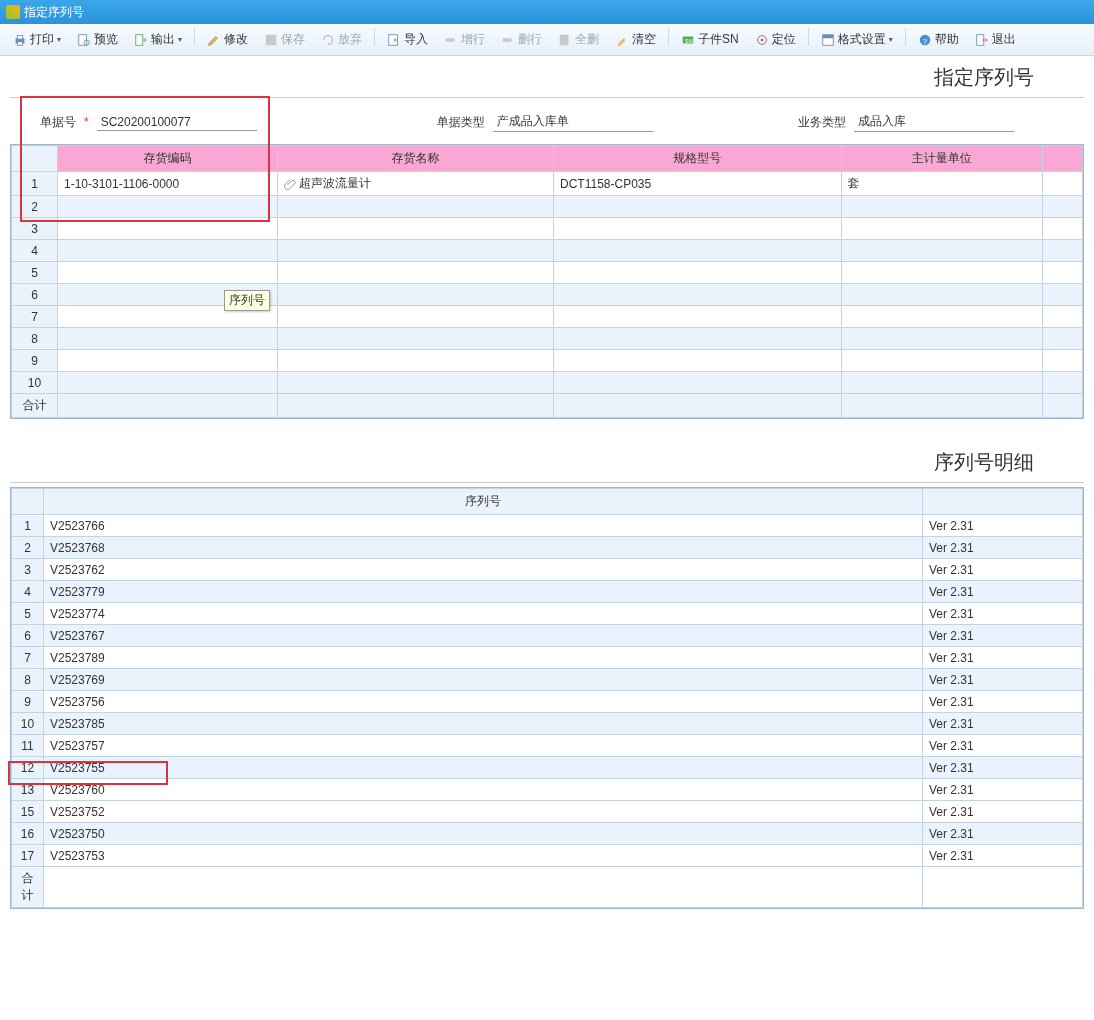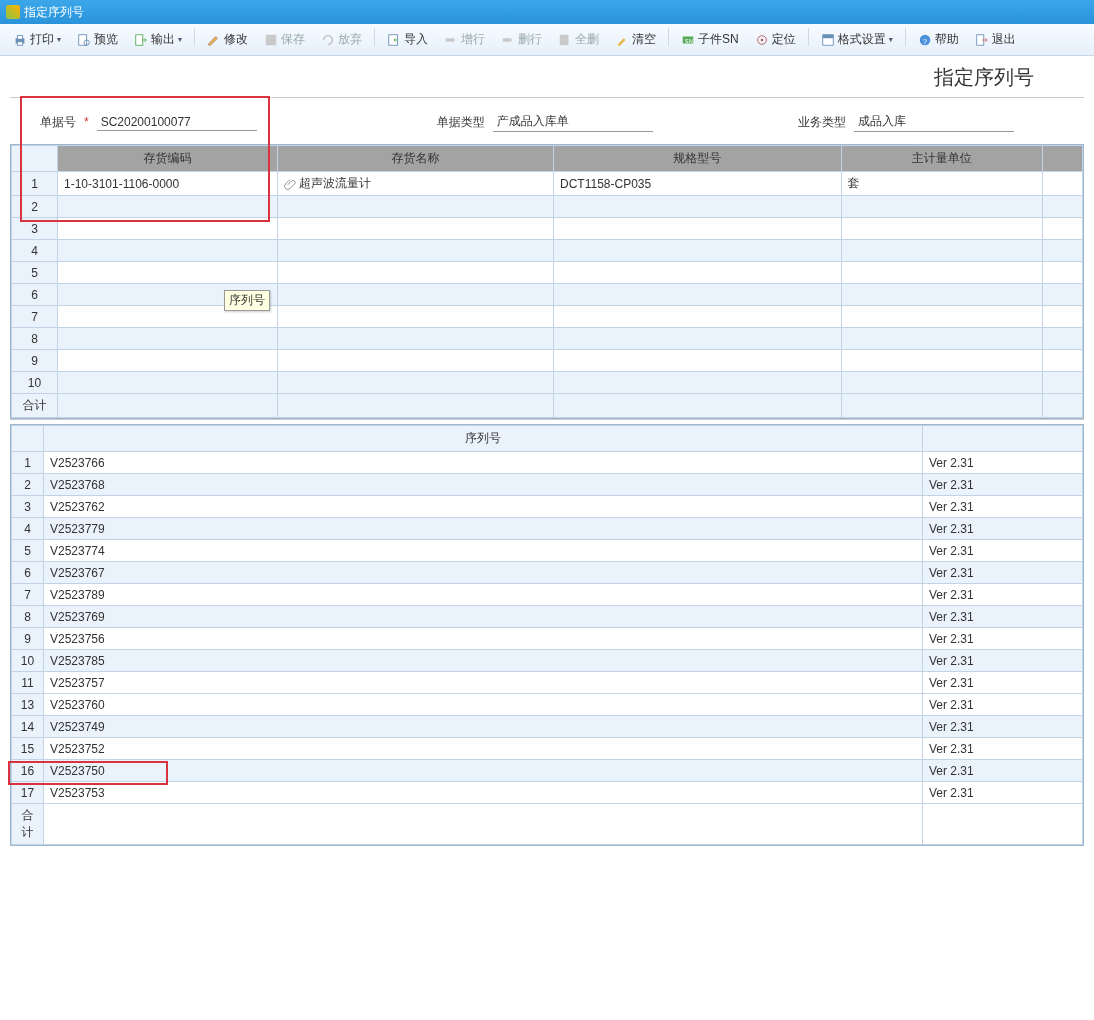--- a/index.html
+++ b/index.html
@@ -17,21 +17,21 @@
 .form-row{display:flex;gap:60px;padding:14px 40px 8px;}
 .field{display:flex;align-items:center;gap:8px;}
 .field label{color:#333;}
 .req{color:#d33;}
 .field .val{border-bottom:1px solid #999;min-width:160px;padding:1px 4px;}
 .highlight-box1{position:absolute;border:2px solid #d9333f;left:20px;top:96px;width:250px;height:126px;pointer-events:none;}
 .highlight-box2{position:absolute;border:2px solid #d9333f;left:8px;top:761px;width:160px;height:24px;pointer-events:none;}
 .wrap{position:relative;}
 .grid{margin:4px 10px 0;border:1px solid #9db7d1;}
 .grid table{width:100%;border-collapse:collapse;}
-.grid th{background:#a3a3a3;border:1px solid #c1d3e5;padding:4px 6px;font-weight:normal;color:#333;text-align:center;height:24px;}
+.grid th{background:#f9a8d4;border:1px solid #c1d3e5;padding:4px 6px;font-weight:normal;color:#333;text-align:center;height:24px;}
 .grid th.rownumh{width:46px;background:#eaf2fb;}
 .grid td{border:1px solid #c1d3e5;padding:3px 6px;height:22px;}
 .grid td.rownum{text-align:center;background:#eaf2fb;width:46px;}
 .grid tr.alt td:not(.rownum){background:#eaf2fb;}
 .grid tr.sumrow td{background:#eaf2fb;}
 .clip{width:12px;height:12px;display:inline-block;margin-right:3px;vertical-align:middle;}
 .section-title{font-size:20px;font-weight:500;text-align:right;padding:30px 60px 6px 0;}
 .tooltip{position:absolute;left:224px;top:290px;background:#ffffe1;border:1px solid #989898;padding:1px 4px;font-size:12px;box-shadow:1px 1px 2px rgba(0,0,0,.2);}
 .grid2{margin:4px 10px 0;border:1px solid #9db7d1;}
 .grid2 table{width:100%;border-collapse:collapse;}
@@ -287,20 +287,21 @@
             <td></td>
             <td></td>
             <td></td>
           </tr>
         </tbody>
     </table>
   </div>
 
   <div class="tooltip">序列号</div>
 
+  <div class="section-title">序列号明细</div>
   <div class="hr"></div>
 
   <div class="grid2">
     <table>
       <thead>
         <tr>
           <th style="width:32px"></th>
           <th>序列号</th>
           <th style="width:160px"></th>
         </tr>
@@ -354,28 +355,28 @@
           <tr class="alt">
             <td class="rownum">10</td>
   <td>V2523785</td>
   <td>Ver 2.31</td>
           </tr>
           <tr>
             <td class="rownum">11</td>
   <td>V2523757</td>
   <td>Ver 2.31</td>
           </tr>
+          <tr class="alt">
+            <td class="rownum">12</td>
+  <td>V2523755</td>
+  <td>Ver 2.31</td>
+          </tr>
           <tr>
             <td class="rownum">13</td>
   <td>V2523760</td>
-  <td>Ver 2.31</td>
-          </tr>
-          <tr class="alt">
-            <td class="rownum">14</td>
-  <td>V2523749</td>
   <td>Ver 2.31</td>
           </tr>
           <tr>
             <td class="rownum">15</td>
   <td>V2523752</td>
   <td>Ver 2.31</td>
           </tr>
           <tr class="alt">
             <td class="rownum">16</td>
   <td>V2523750</td>

